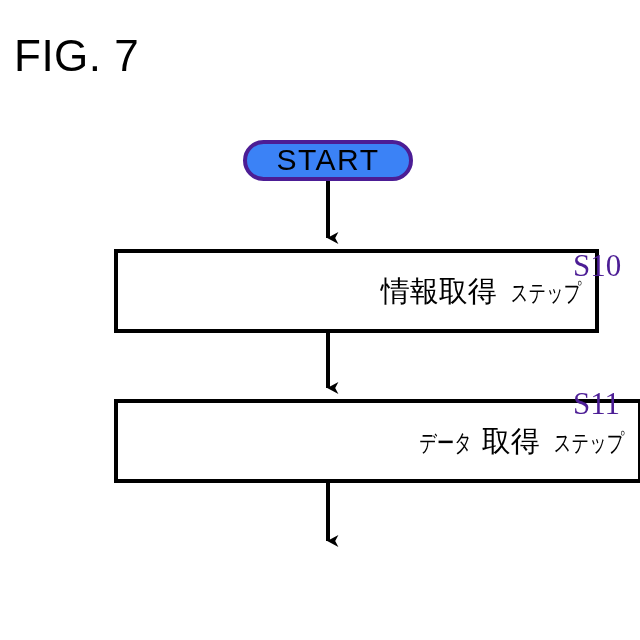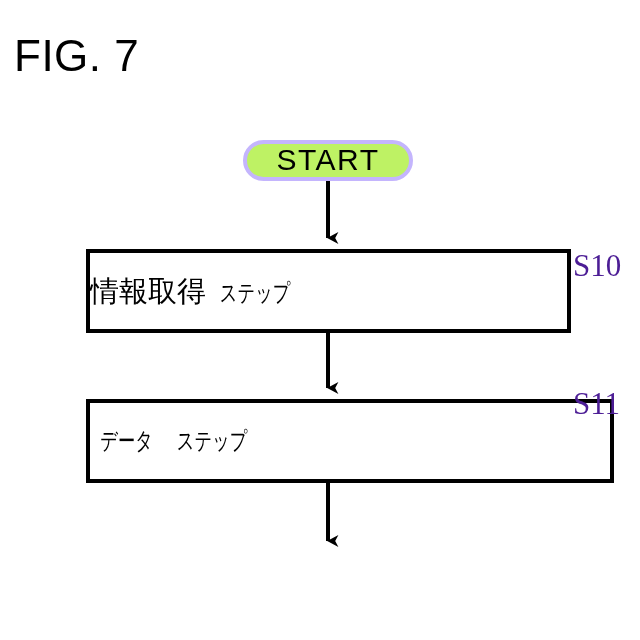--- a/index.html
+++ b/index.html
@@ -27,23 +27,23 @@
     font-weight: 400;
     letter-spacing: 0.5px;
     color: #000000;
     white-space: nowrap;
     line-height: 1;
   }
   
   .terminator {
     position: absolute;
     box-sizing: border-box;
-    border: 4px solid #c4b5fd;
+    border: 4px solid #4c1d95;
     border-radius: 999px;
-    background: #bef264;
+    background: #3b82f6;
     display: flex;
     align-items: center;
     justify-content: center;
   }
   .terminator .term-label {
     font-family: "Liberation Sans", sans-serif;
     font-size: 30px;
     font-weight: 400;
     letter-spacing: 1.5px;
     color: #000000;
@@ -64,21 +64,22 @@
     height: 40px;
   }
   
   .process-box {
     position: absolute;
     box-sizing: border-box;
     border: 4px solid #000000;
     background: #ffffff;
     display: flex;
     align-items: center;
-    justify-content: flex-start;
+    justify-content: flex-end;
+    margin-left: 28px;
   }
   #node-s10-box {
     left: 86px;
     top: 249px;
     width: 485px;
     height: 84px;
   }
   #node-s11-box {
     left: 86px;
     top: 399px;
@@ -171,19 +172,20 @@
     <span class="box-text">
       <span class="jp-kanji">情報取得</span>
         <span class="jp-kana-narrow">ステップ</span>
     </span>
   </div>
   <div class="step-ref" id="label-s10">S10</div>
 
   <div class="process-box" id="node-s11-box">
     <span class="box-text">
       <span class="jp-kana-narrow">データ</span>
+        <span class="jp-kanji">取得</span>
         <span class="jp-kana-narrow">ステップ</span>
     </span>
   </div>
   <div class="step-ref" id="label-s11">S11</div>
 
 
 </div>
 
 </body></html>

